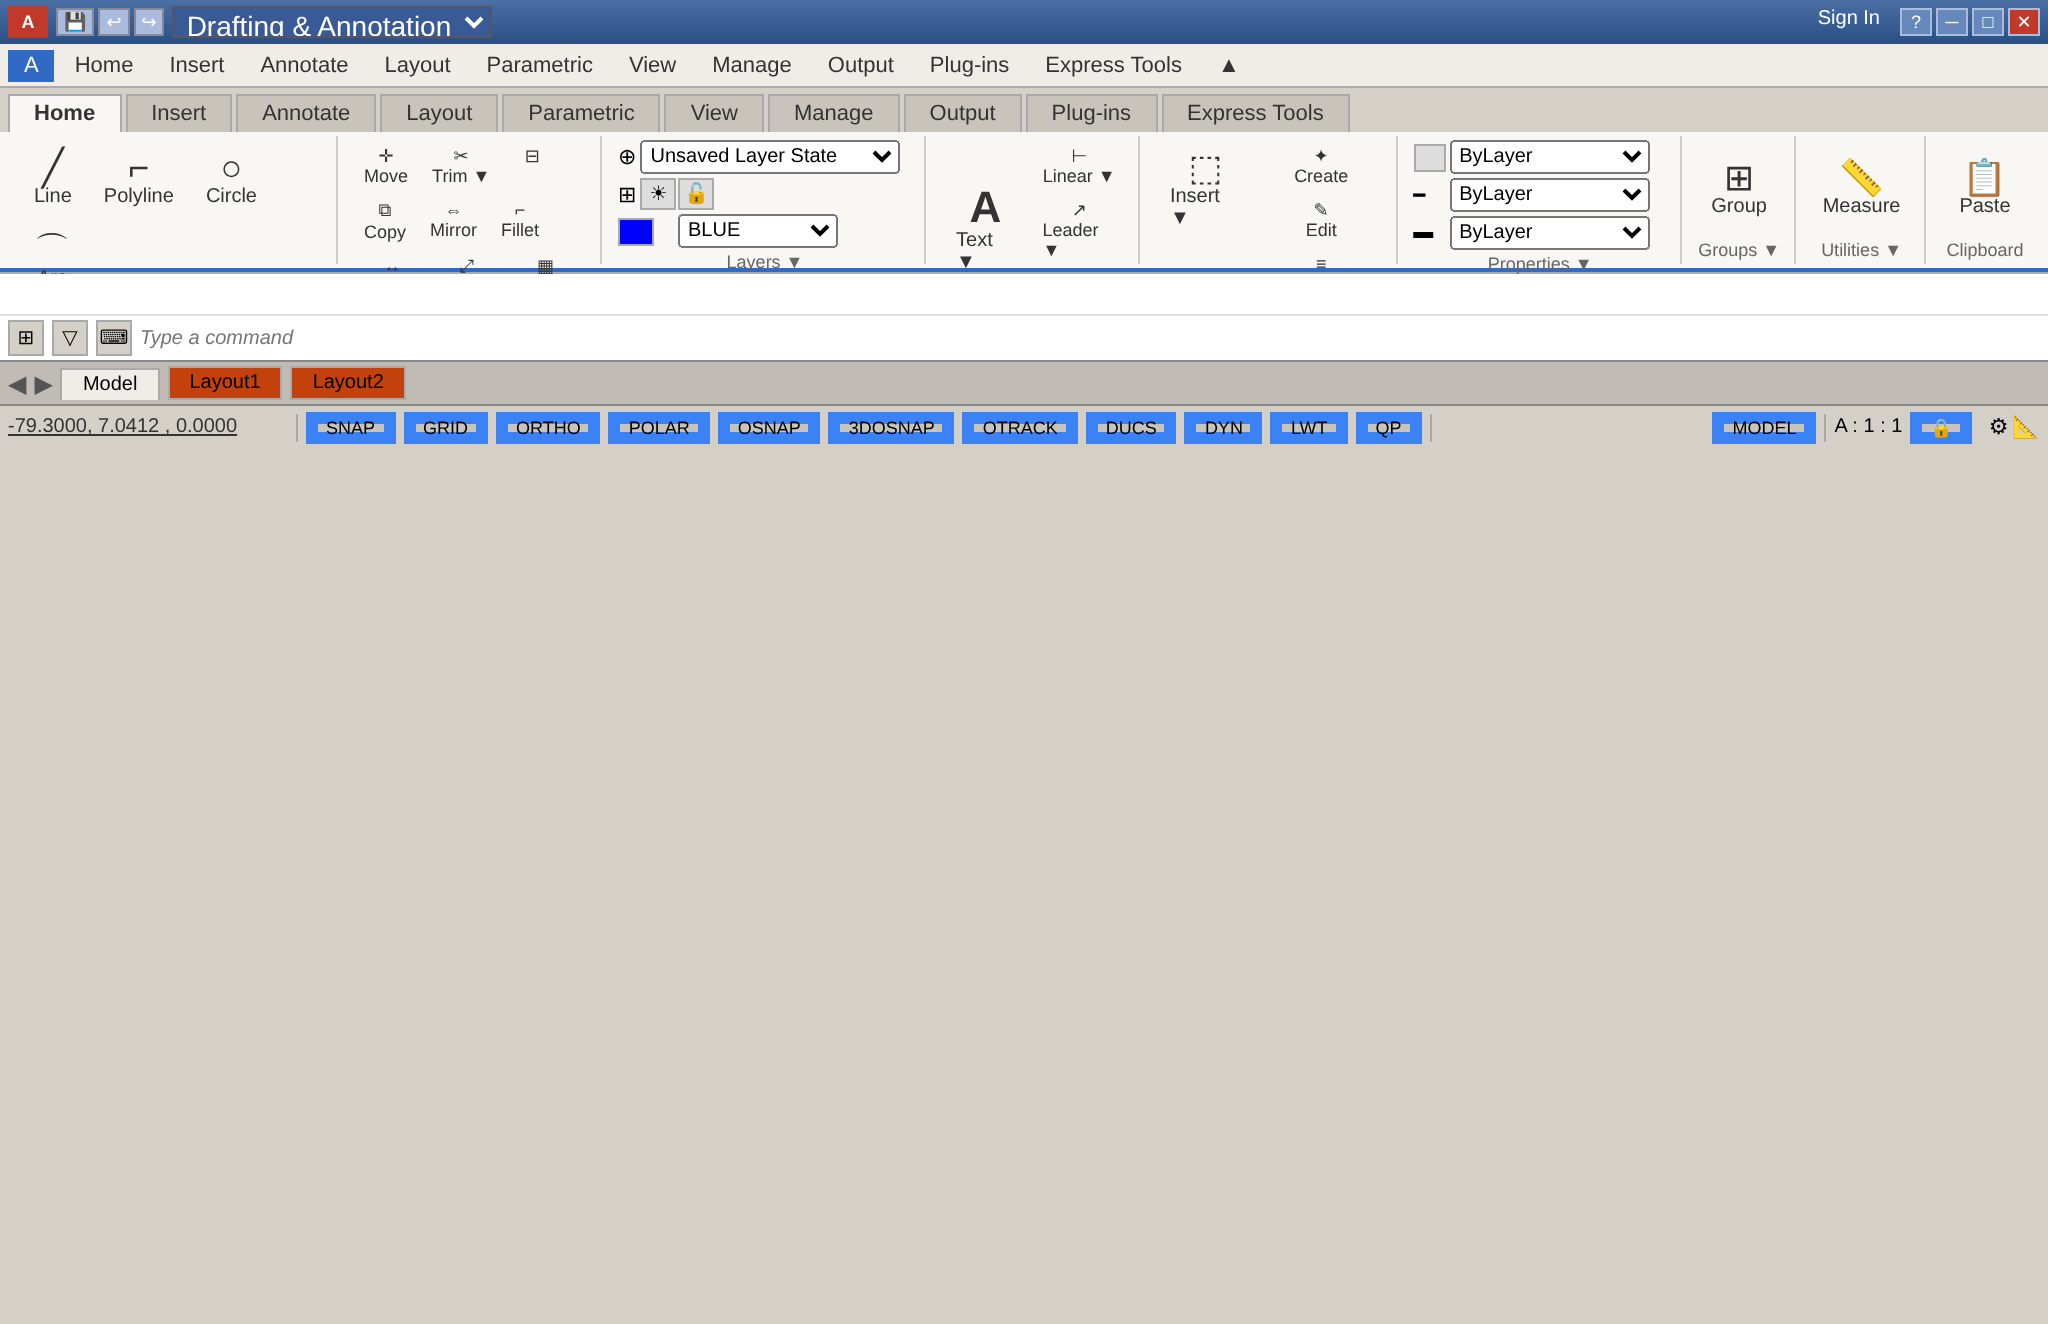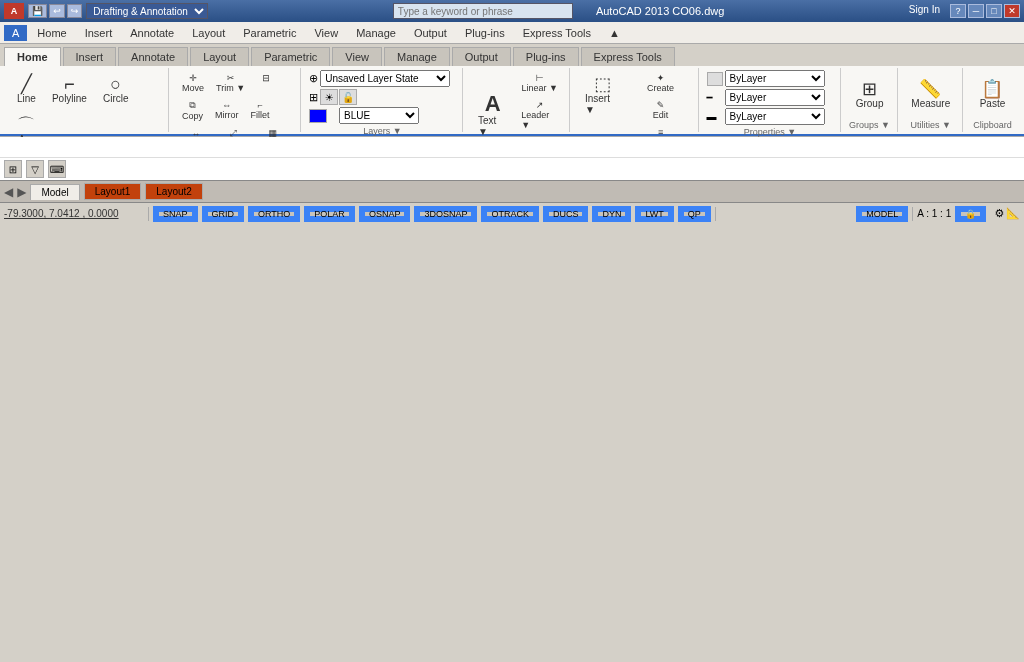--- a/index.html
+++ b/index.html
@@ -245,27 +245,23 @@
 <body>
 
 <div id="titlebar">
   <div id="titlebar-left">
     <div style="width:20px;height:16px;background:#c0392b;display:flex;align-items:center;justify-content:center;color:white;font-size:9px;font-weight:bold;">A</div>
     <span style="display:flex;gap:2px;">
       <span style="background:#aabbdd;padding:1px 3px;font-size:9px;border:1px solid #889;">💾</span>
       <span style="background:#aabbdd;padding:1px 3px;font-size:9px;border:1px solid #889;">↩</span>
       <span style="background:#aabbdd;padding:1px 3px;font-size:9px;border:1px solid #889;">↪</span>
     </span>
-    <select style="font-size:10px;height:16px;background:#3a5a95;color:white;border:1px solid #556;padding:0 2px;">
+    <select style="font-size:14px;height:16px;background:#3a5a95;color:white;border:1px solid #556;padding:0 2px;">
       <option>Drafting &amp; Annotation</option>
     </select>
-  </div>
-  <div id="titlebar-center">
-    <input type="text" style="width: 180px; height: 16px; font-size: 10px; background: rgb(216, 228, 240); border: 1px solid rgb(85, 85, 102); padding: 0px 4px;" placeholder="Type a keyword or phrase">
-    <span style="margin-left:20px;">AutoCAD 2013  CO06.dwg</span>
   </div>
   <div id="titlebar-right">
     <span style="font-size:10px;margin-right:8px;cursor:pointer;text-align:right;">Sign In</span>
     <div class="title-btn">?</div>
     <div class="title-btn">─</div>
     <div class="title-btn">□</div>
     <div class="title-btn close">✕</div>
   </div>
 </div>
 
@@ -703,20 +699,21 @@
 
   <div id="vscroll"></div>
 </div>
 
 <div id="cmdline">
   <div id="cmd-history"></div>
   <div id="cmd-input-row">
     <div class="cmd-btn">⊞</div>
     <div class="cmd-btn">▽</div>
     <div class="cmd-btn">⌨</div>
+    <input type="text" id="cmd-input" style="flex: 1 1 0%;" placeholder="Type a command">
   </div>
 </div>
 
 <div id="tabbar">
   <span class="tab-nav">◀</span>
   <span class="tab-nav">▶</span>
   <div class="tab-item active">Model</div>
   <div class="tab-item">Layout1</div>
   <div class="tab-item">Layout2</div>
 </div>

